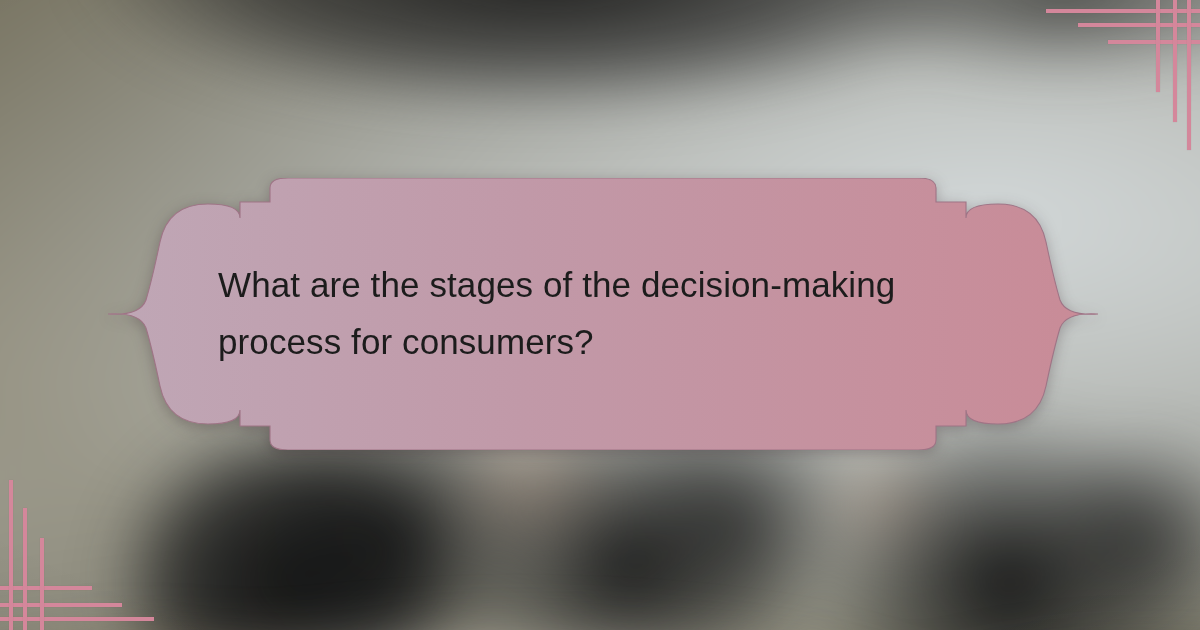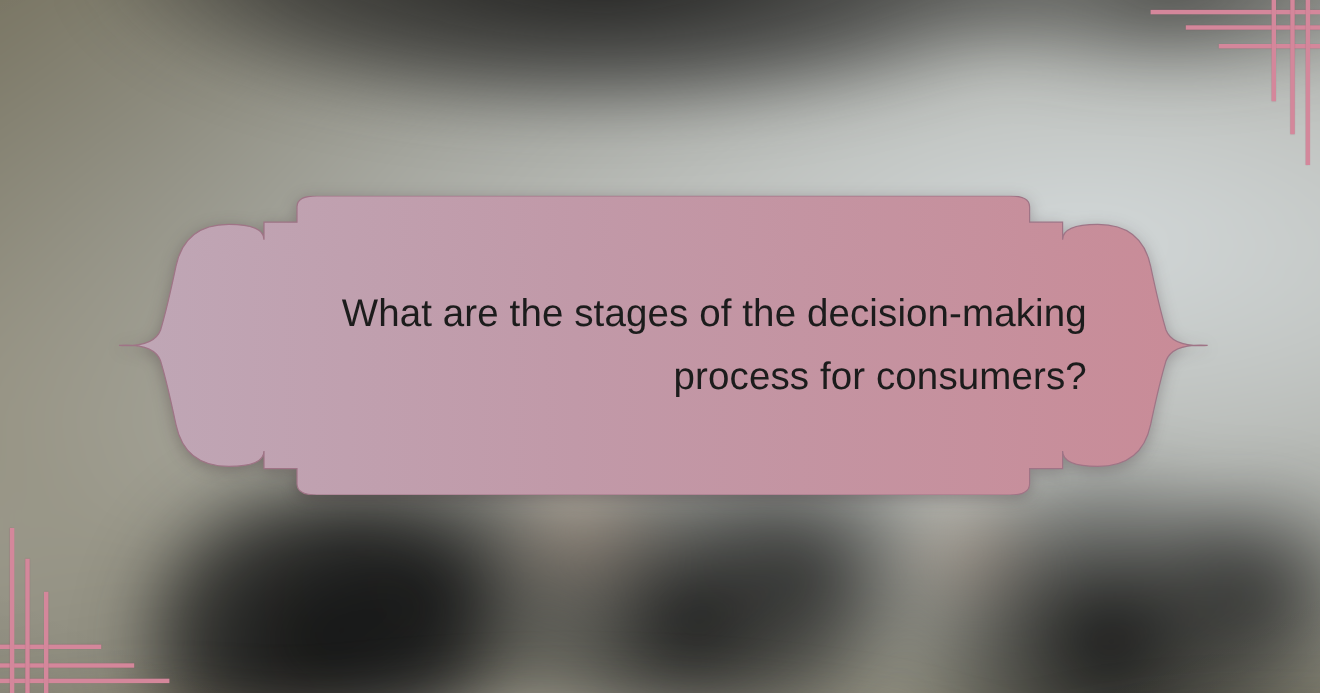--- a/index.html
+++ b/index.html
@@ -122,21 +122,21 @@
     display: block;
     filter: drop-shadow(0 3px 7px rgba(40,20,30,0.28));
   }
 
   .card-text {
     position: absolute;
     left: 110px;
     right: 110px;
     top: 50%;
     transform: translateY(-50%);
-    text-align: right;
+    text-align: left;
     font-size: 35px;
     line-height: 1.62;
     font-weight: 400;
     color: #1c1c1c;
     letter-spacing: 0.1px;
     white-space: pre-line;
   }
 </style>
 </head>
 <body>

